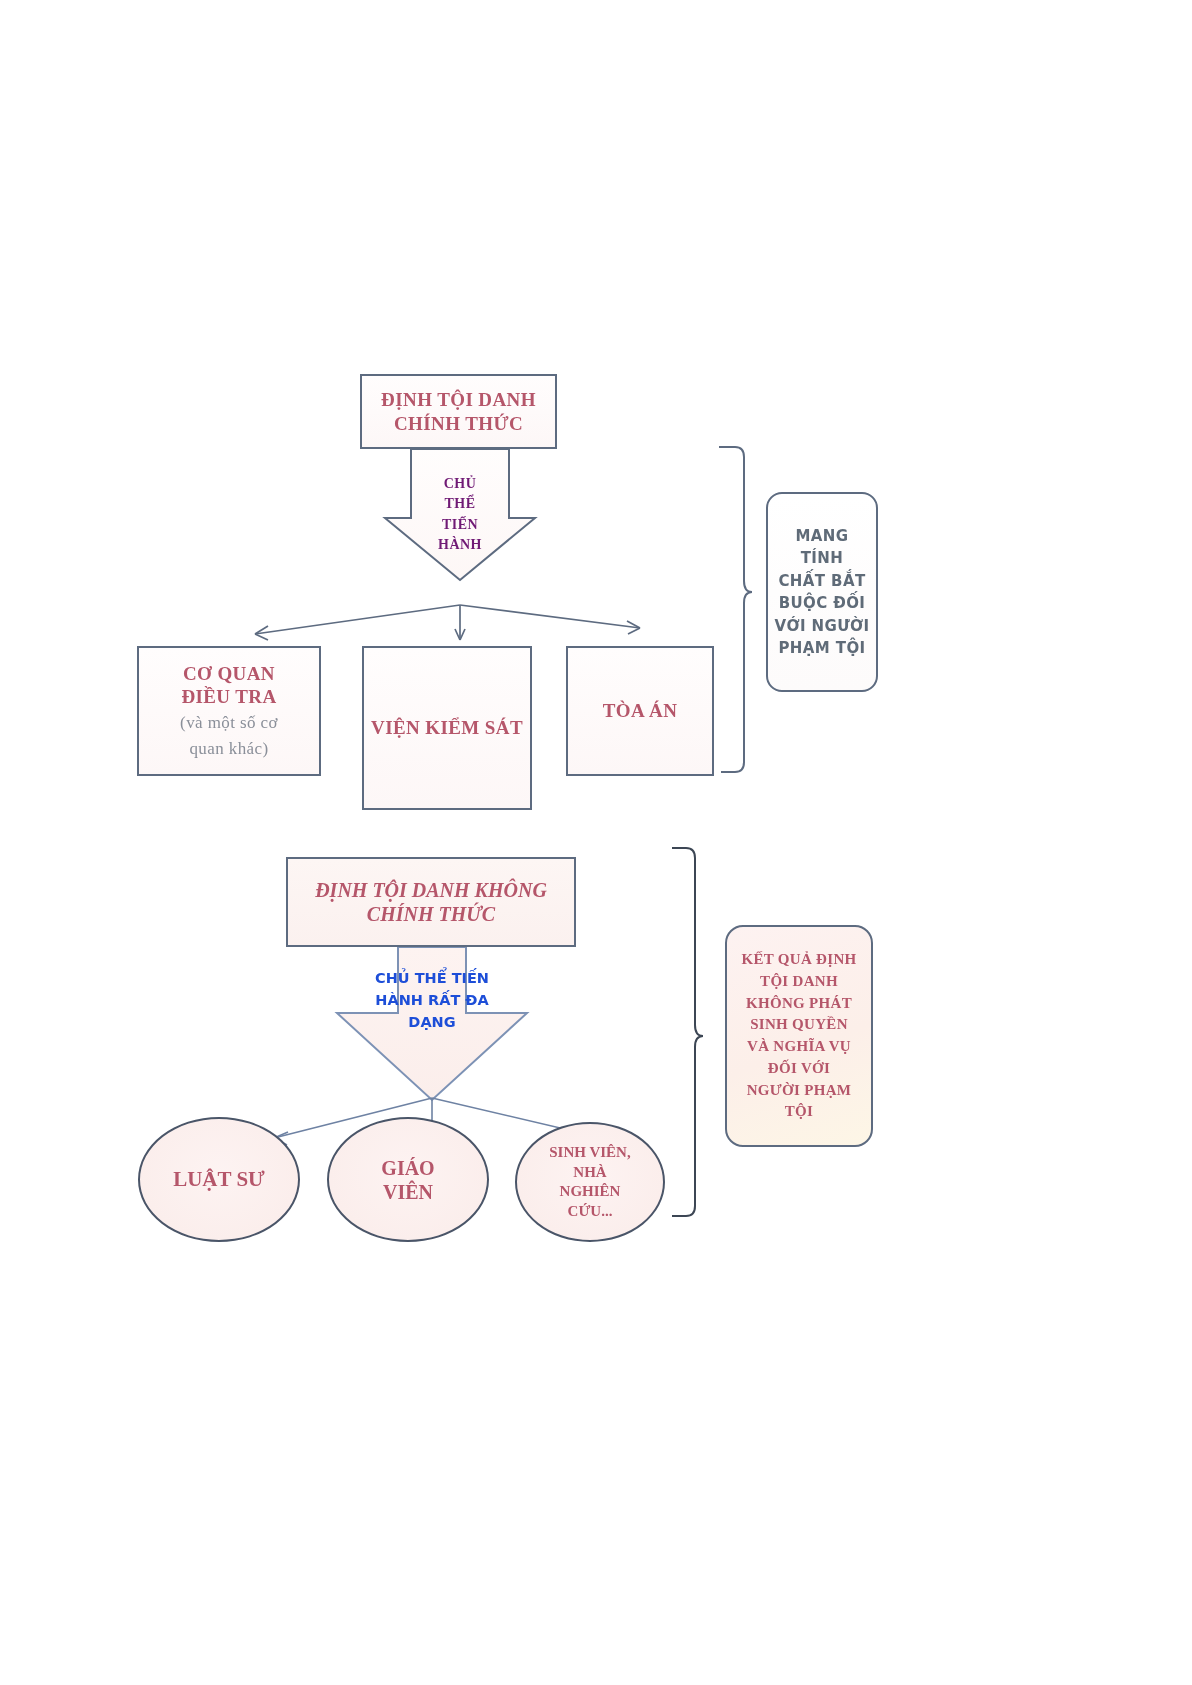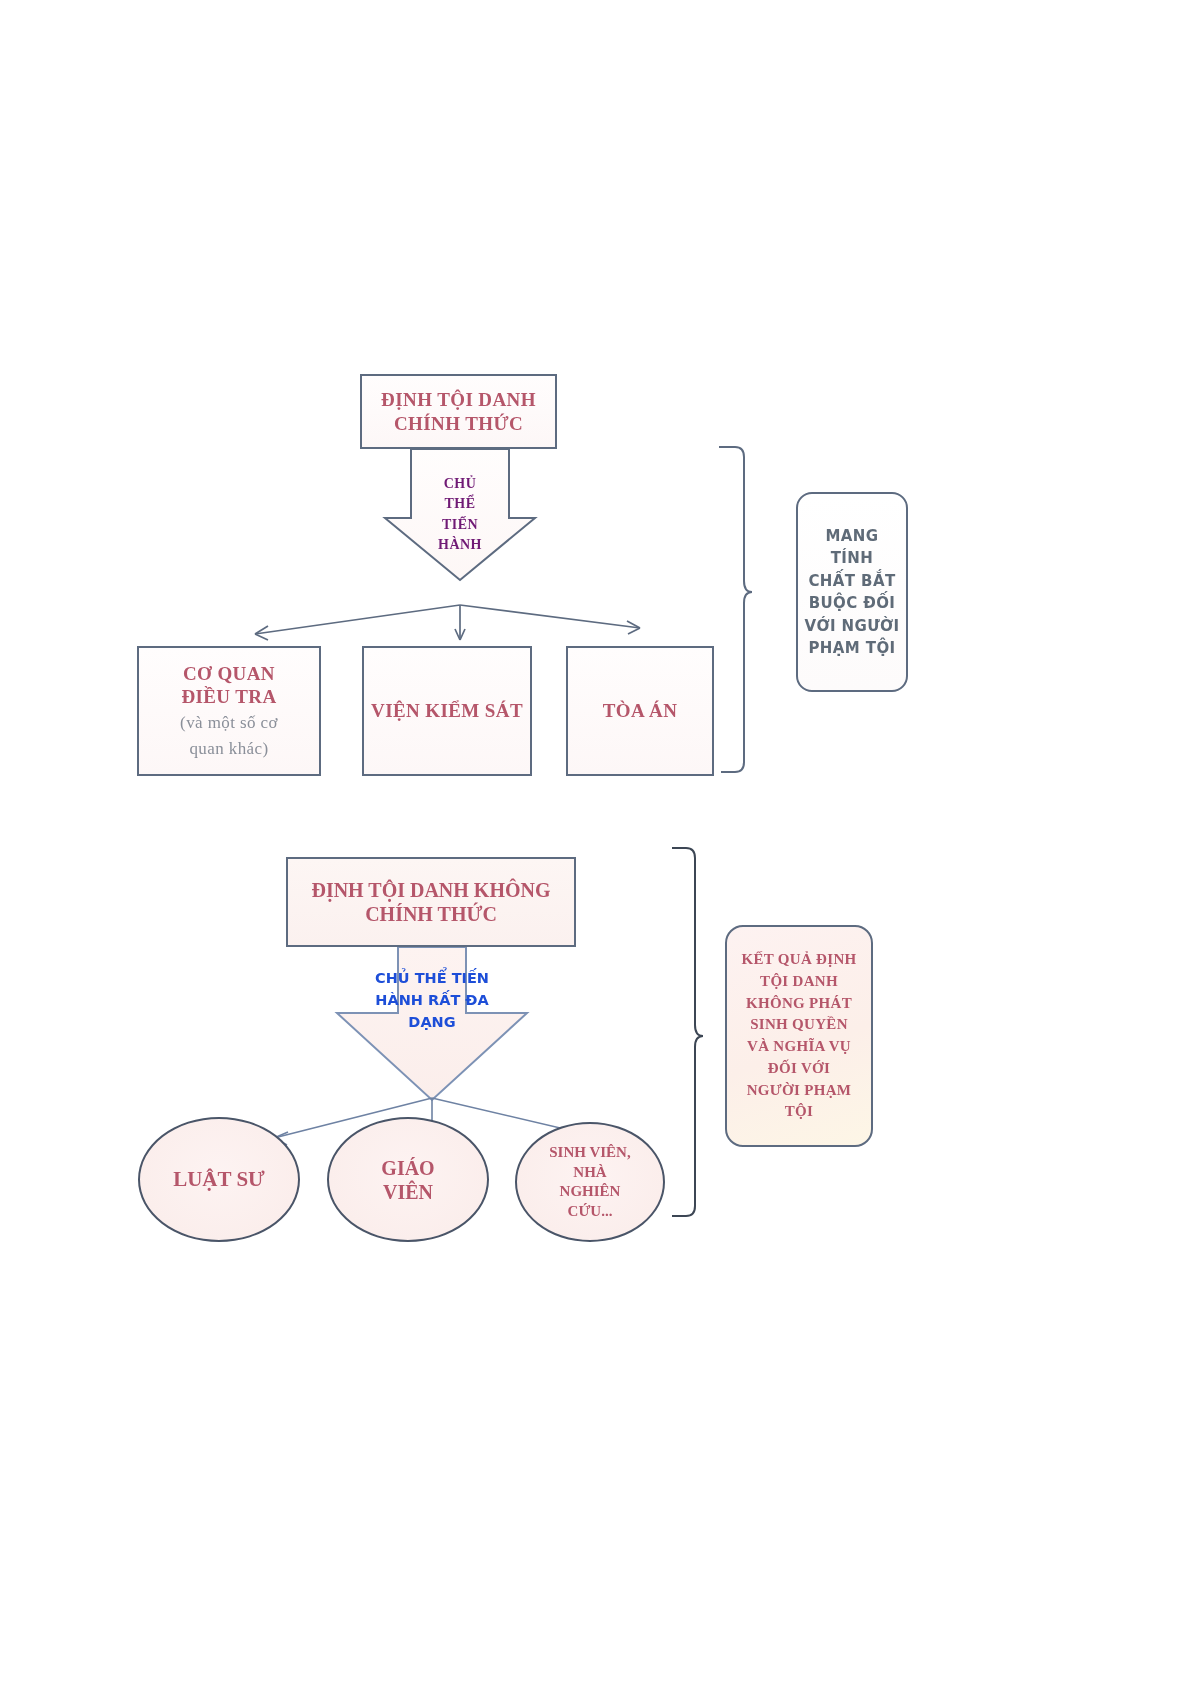--- a/index.html
+++ b/index.html
@@ -67,21 +67,21 @@
   #box-investigation .sub {
     font-size: 17px;
     color: #8a8f99;
     font-weight: normal;
     margin-top: 4px;
     line-height: 1.3;
   }
 
   #box-procuracy {
     left: 362px; top: 646px;
-    width: 170px; height: 130px;
+    width: 170px; height: 164px;
     font-size: 19px;
   }
 
   #box-court {
     left: 566px; top: 646px;
     width: 148px; height: 130px;
     font-size: 19px;
   }
 
   
@@ -103,33 +103,34 @@
     border-radius: 16px;
     font-family: "DejaVu Sans", "Liberation Sans", sans-serif;
     font-weight: bold;
     font-size: 15px;
     color: #5f6b78;
     letter-spacing: 0.4px;
     line-height: 1.5;
     background: linear-gradient(180deg,#ffffff 0%,#fdfbfb 100%);
   }
   #note-binding {
-    left: 796px; top: 492px;
+    left: 766px; top: 492px;
     width: 112px; height: 200px;
     padding: 4px;
   }
 
   
   #box-informal {
     left: 286px; top: 857px;
     width: 290px; height: 90px;
     font-size: 20px;
     border: 2px solid #5d6b80;
     background: linear-gradient(180deg,#fdf6f4 0%, #fbf1ef 100%);
     font-weight: bold;
+    font-style: italic;
   }
 
   #label-subject-2 {
     position: absolute;
     left: 370px; top: 968px;
     width: 124px;
     text-align: center;
     font-size: 14.5px;
     font-weight: bold;
     color: #1d4ed8;

